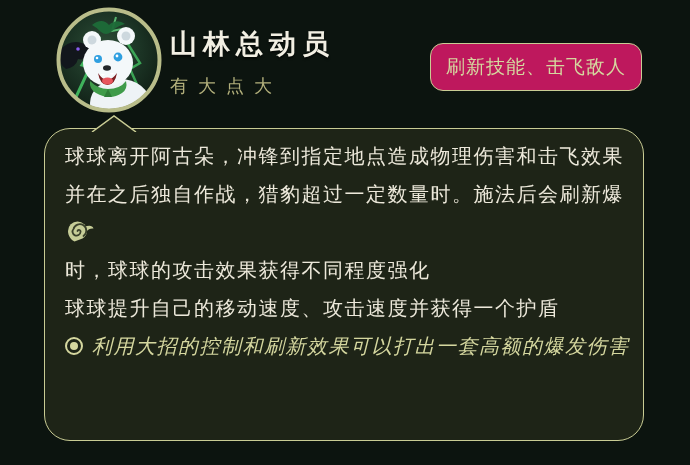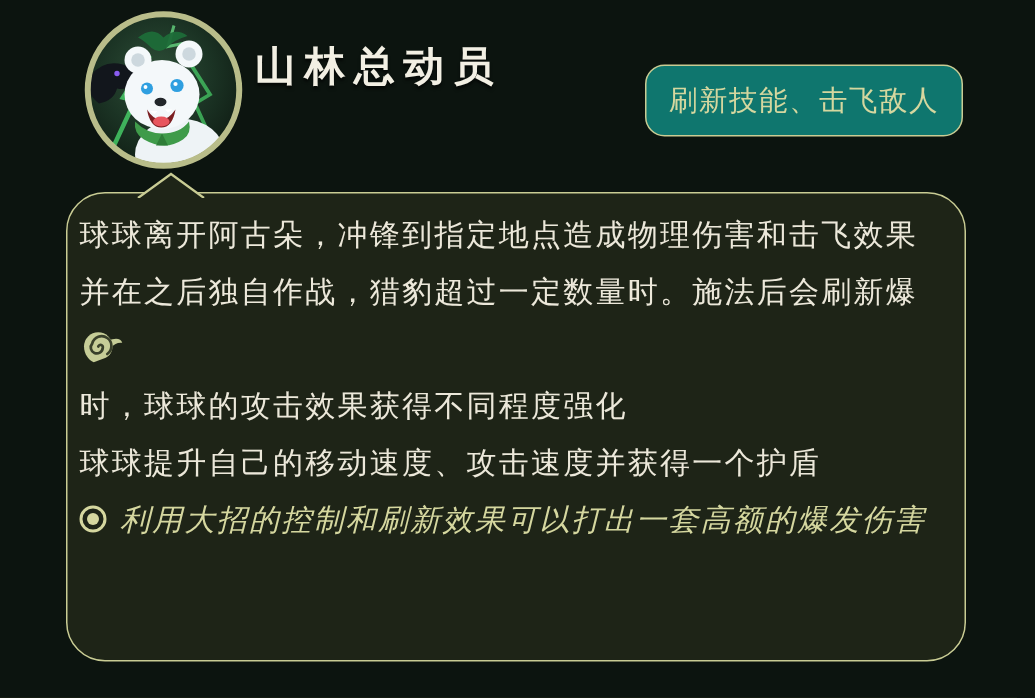--- a/index.html
+++ b/index.html
@@ -19,30 +19,30 @@
   .title-block { position:absolute; left:170px; top:26px; }
   .skill-name {
     color:#f2efe3; font-size:27px; font-weight:700; letter-spacing:6px;
     text-shadow:0 2px 2px rgba(0,0,0,.6);
   }
   .skill-hint {
     margin-top:12px; color:#b2af7b; font-size:18px; letter-spacing:10px;
   }
   .tag-badge {
     position:absolute; left:430px; top:43px; width:212px; height:48px;
-    border:1.5px solid #c9cc94; border-radius:13px; background:#0f766e;
+    border:1.5px solid #c9cc94; border-radius:13px; background:#be185d;
     color:#d5d79f; font-size:19px; letter-spacing:1px;
     display:flex; align-items:center; justify-content:center;
   }
 
   
   .bubble {
     position:absolute; left:44px; top:128px; width:600px; height:313px;
     border:1.5px solid #c9cc94; border-radius:26px; background:#1e2417;
-    padding:8px 16px 0 8px;
+    padding:8px 16px 0 20px;
   }
   .tail { position:absolute; left:46px; top:-15px; }
 
   .line {
     height:38px; display:flex; align-items:center;
     font-size:20px; letter-spacing:1.5px; white-space:nowrap;
   }
   .line.body { color:#ece8da; }
   .line.tip  { color:#d5d79f;font-style:italic; }
   .inline-icon { margin-right:6px; flex:0 0 auto; }
@@ -104,20 +104,21 @@
 
         <path d="M34 74 q8 8 18 8 q12 0 18 -8 q2 8 -4 12 q-12 8 -26 0 q-7 -4 -6 -12 z" fill="#3f9b4a"></path>
         <path d="M52 82 l4 8 l-8 0 z" fill="#2e7d38"></path>
       </g>
       <circle cx="53" cy="53" r="50.5" fill="none" stroke="#b9bd8a" stroke-width="4"></circle>
     </svg>
   </div>
 
   <div class="title-block">
     <div class="skill-name">山林总动员</div>
+    <div class="skill-hint">有大点大</div>
   </div>
 
   <div class="tag-badge">刷新技能、击飞敌人</div>
 
   <div class="bubble">
     <svg class="tail" width="46" height="18" viewBox="0 0 46 18">
       <path d="M1 18 L23 2 L45 18 Z" fill="#1e2417" stroke="none"></path>
       <path d="M1 18 L23 2 L45 18" fill="none" stroke="#c9cc94" stroke-width="1.5"></path>
     </svg>
 

